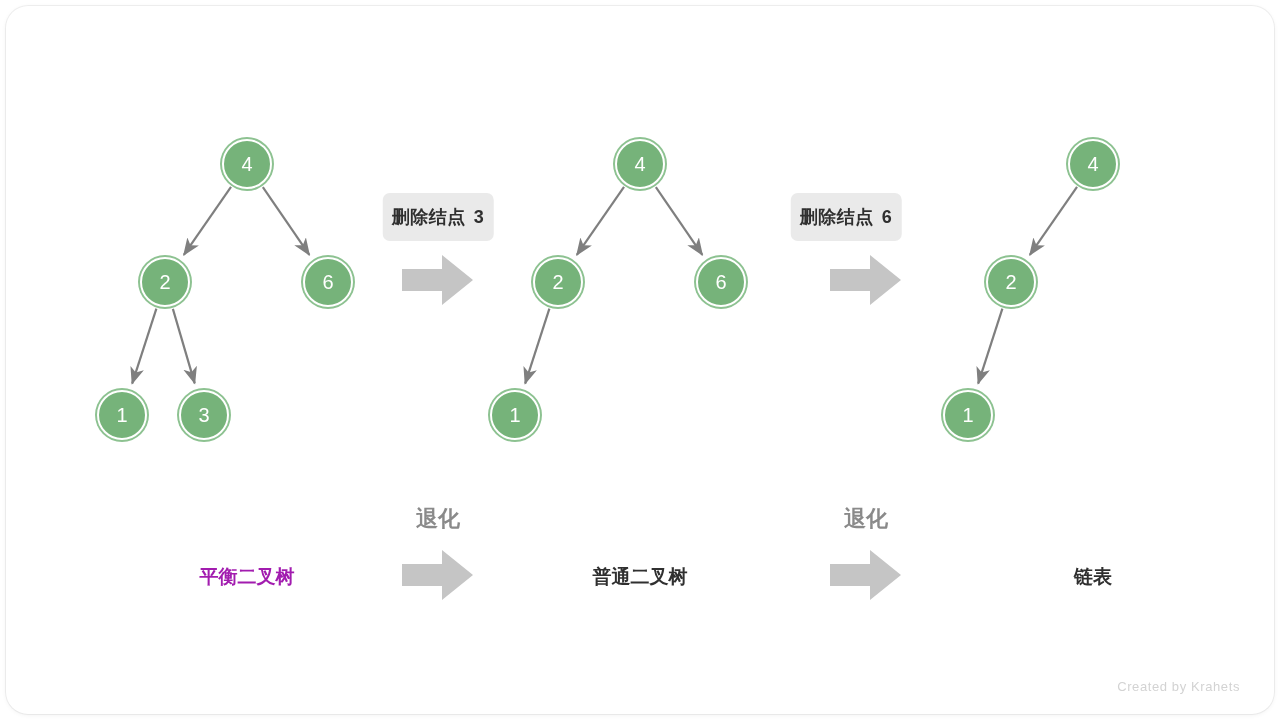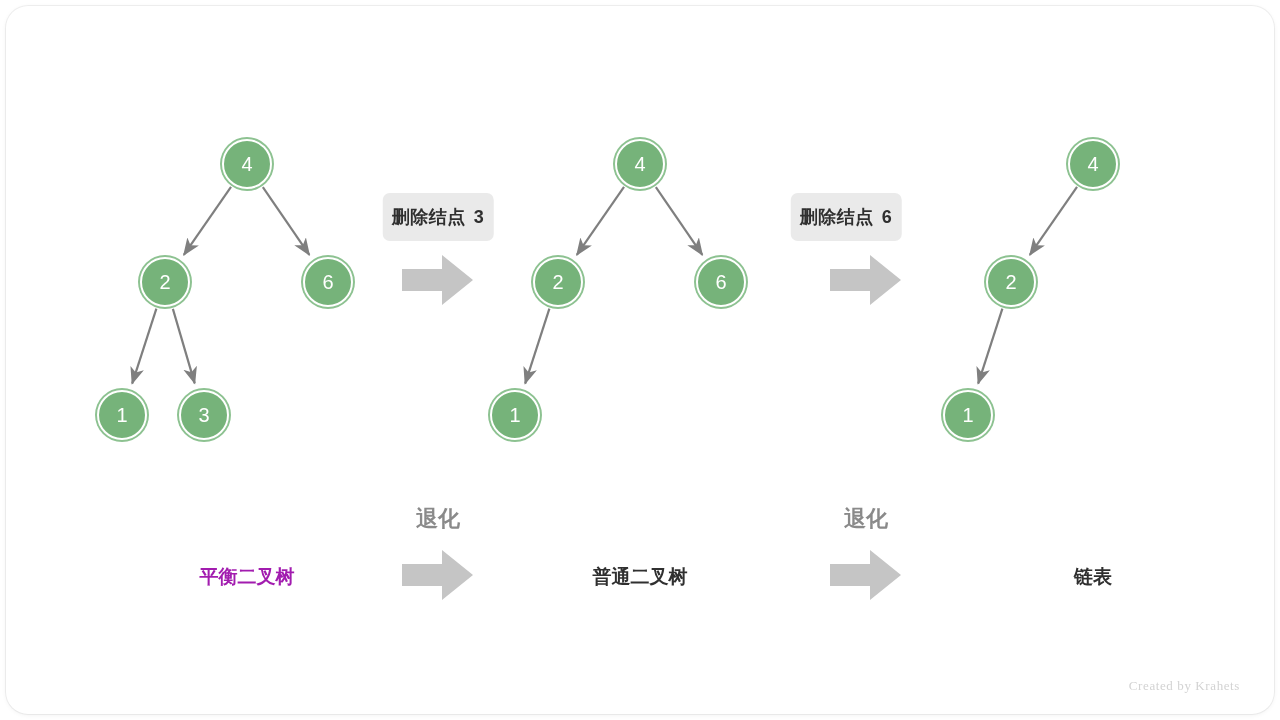--- a/index.html
+++ b/index.html
@@ -96,21 +96,21 @@
     transform: translate(-50%, -50%);
     white-space: nowrap;
     font-size: 22px;
     font-weight: bold;
     color: #8a8a8a;
   }
   .credit {
     position: absolute;
     right: 40px;
     bottom: 26px;
-    font-family: Liberation Serif, serif;
+    font-family: Liberation Sans, sans-serif;
     font-size: 13px;
     color: #d3d3d3;
     letter-spacing: 0.6px;
     white-space: nowrap;
     text-align: center;
   }
 </style>
 </head>
 <body>
 

